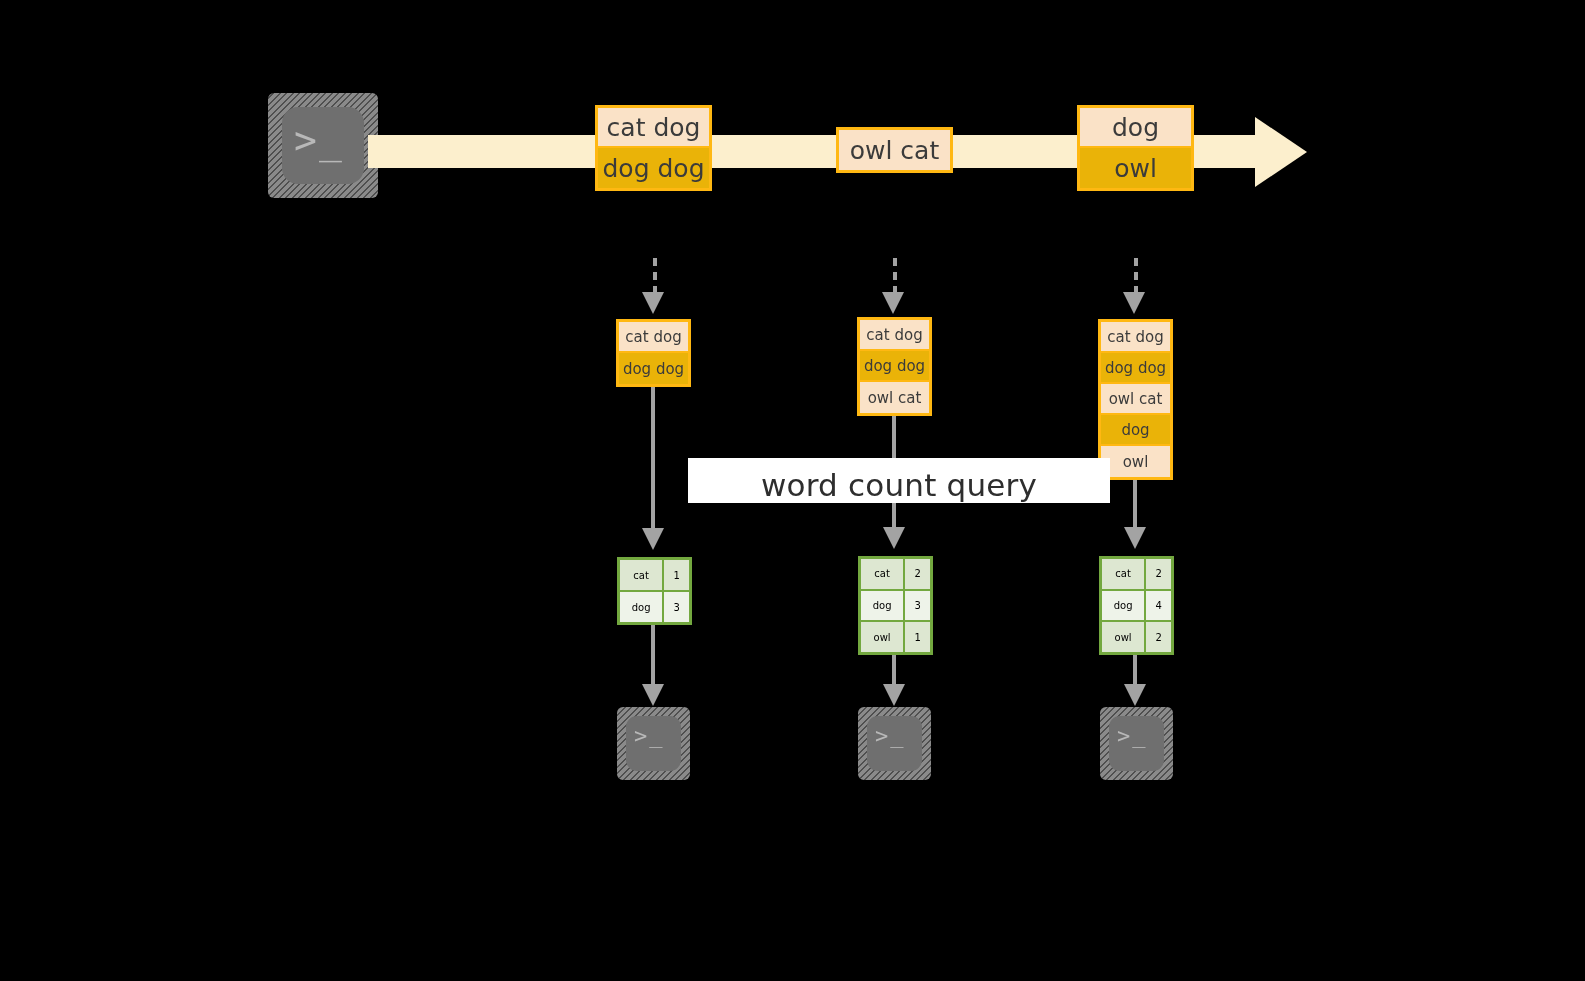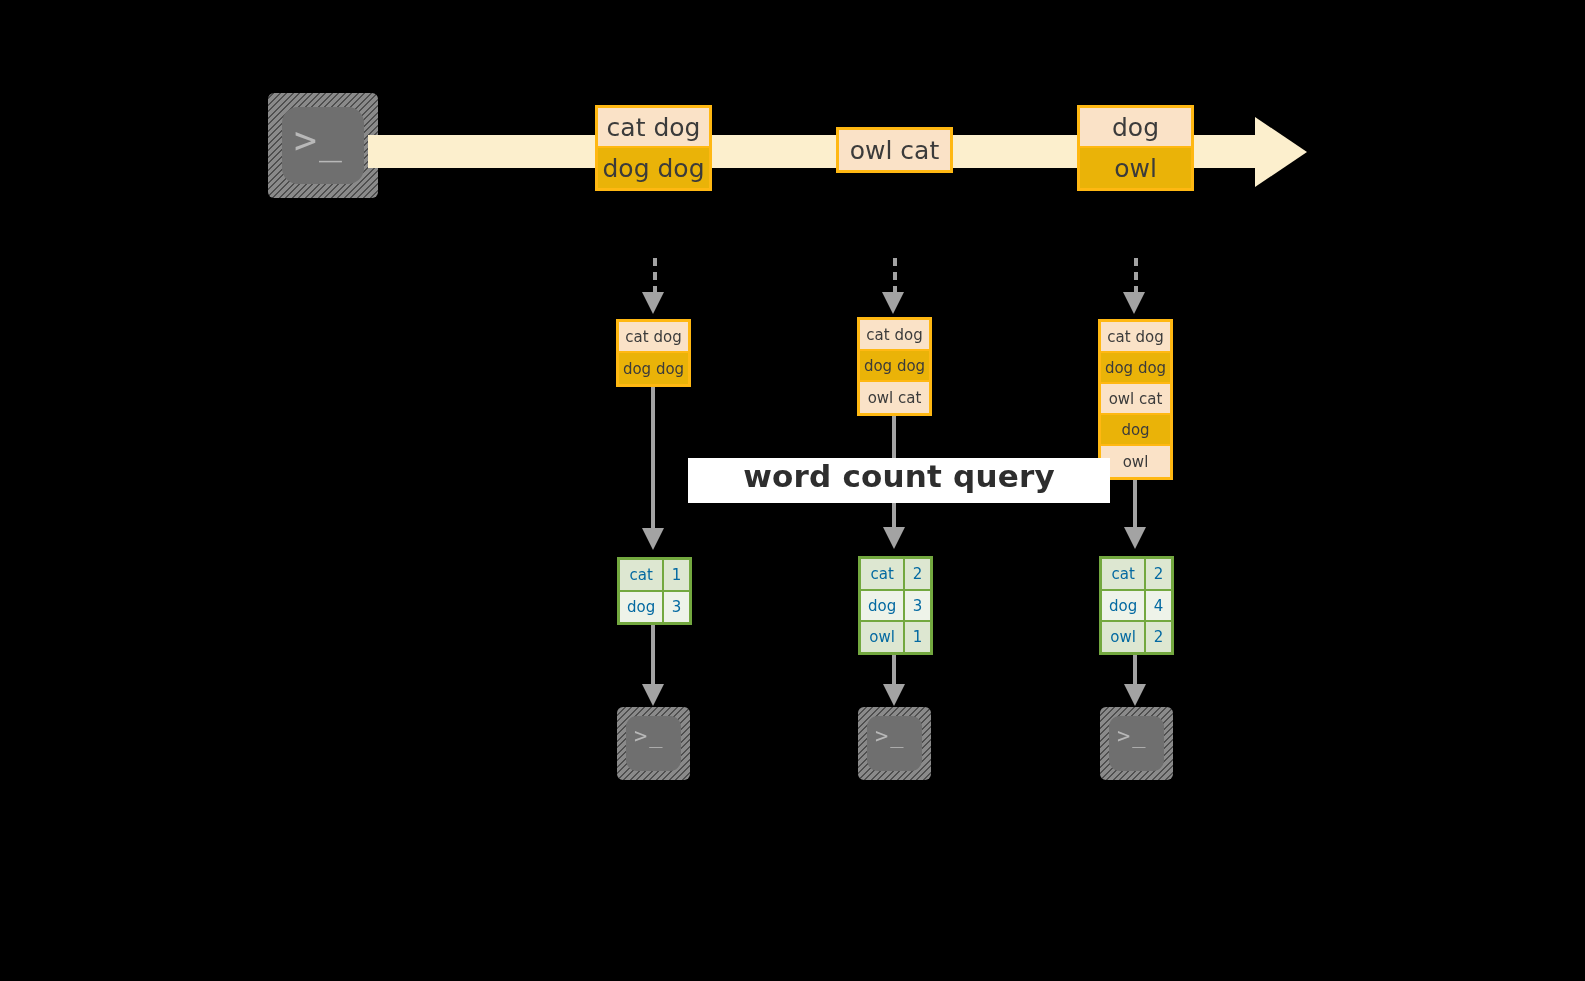--- a/index.html
+++ b/index.html
@@ -104,22 +104,22 @@
     border-bottom: 2px solid #73a83f;
   }
   .tbl-row:last-child { border-bottom: none; }
   .tbl-row.deep  { background: #dde7d1; }
   .tbl-row.light { background: #eef3e9; }
   .tbl-cell {
     box-sizing: border-box;
     display: flex;
     align-items: center;
     justify-content: center;
-    font-size: 15px;
-    color: #0369a1;
+    font-size: 10px;
+    color: #000000;
   }
   .tbl-cell.key {
     width: 48px;
     border-right: 2px solid #73a83f;
   }
   .tbl-cell.val { width: 27px; }
 
   
   .vline {
     position: absolute;
@@ -137,23 +137,22 @@
     border-left: 11px solid transparent;
     border-right: 11px solid transparent;
     border-top: 22px solid #a3a3a3;
   }
 
   
   .query-band {
     position: absolute;
     background: #ffffff;
     display: flex;
-    align-items: flex-start;
+    align-items: flex-end;
     justify-content: center;
-    font-weight: bold;
   }
   .query-band span {
     font-size: 31px;
     color: #2e2e2e;
     letter-spacing: 0.2px;
   }
 </style>
 </head>
 <body>
 

